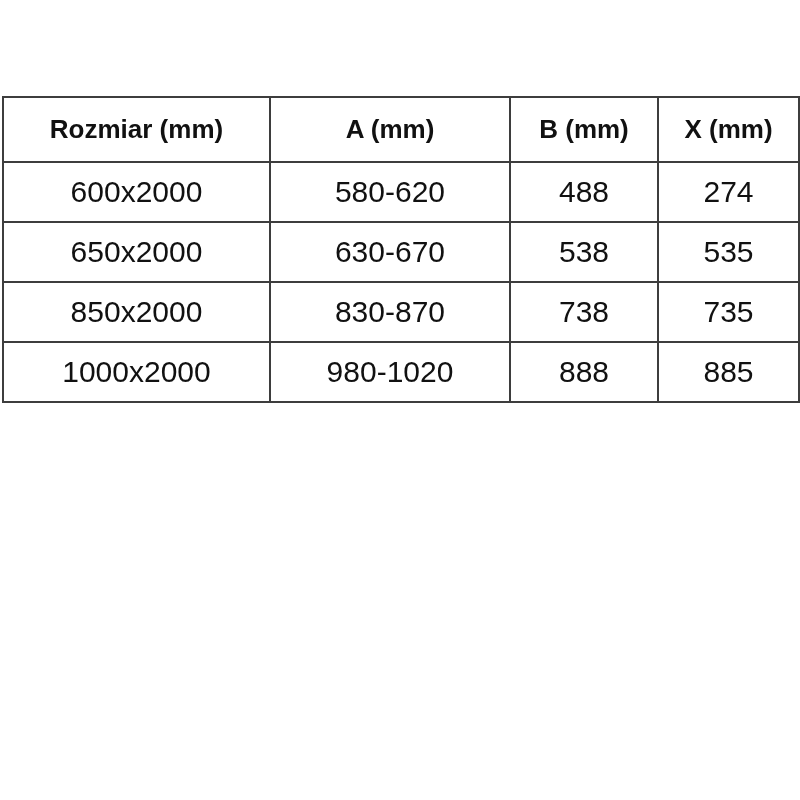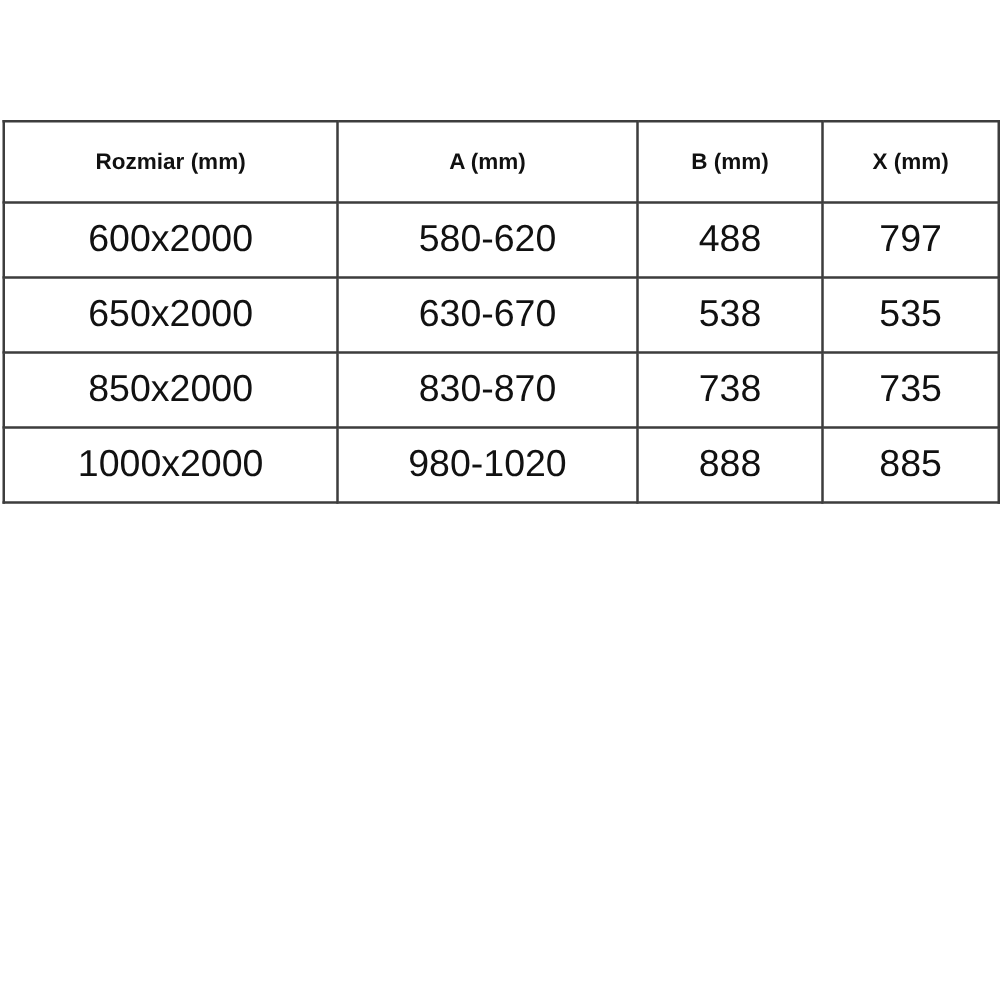--- a/index.html
+++ b/index.html
@@ -31,21 +31,21 @@
     border: 2px solid #3d3d3d;
     text-align: center;
     vertical-align: middle;
     color: #111111;
     padding: 0;
     overflow: hidden;
     white-space: nowrap;
   }
   table.size-table th {
     height: 63px;
-    font-size: 18px;
+    font-size: 26px;
     font-weight: bold;
   }
   table.size-table td {
     height: 58px;
     font-size: 30px;
     font-weight: normal;
   }
 </style>
 </head>
 <body>
@@ -64,21 +64,21 @@
         <th>A (mm)</th>
         <th>B (mm)</th>
         <th>X (mm)</th>
       </tr>
     </thead>
     <tbody>
       <tr>
         <td>600x2000</td>
         <td>580-620</td>
         <td>488</td>
-        <td>797</td>
+        <td>274</td>
       </tr>
       <tr>
         <td>650x2000</td>
         <td>630-670</td>
         <td>538</td>
         <td>535</td>
       </tr>
       <tr>
         <td>850x2000</td>
         <td>830-870</td>

